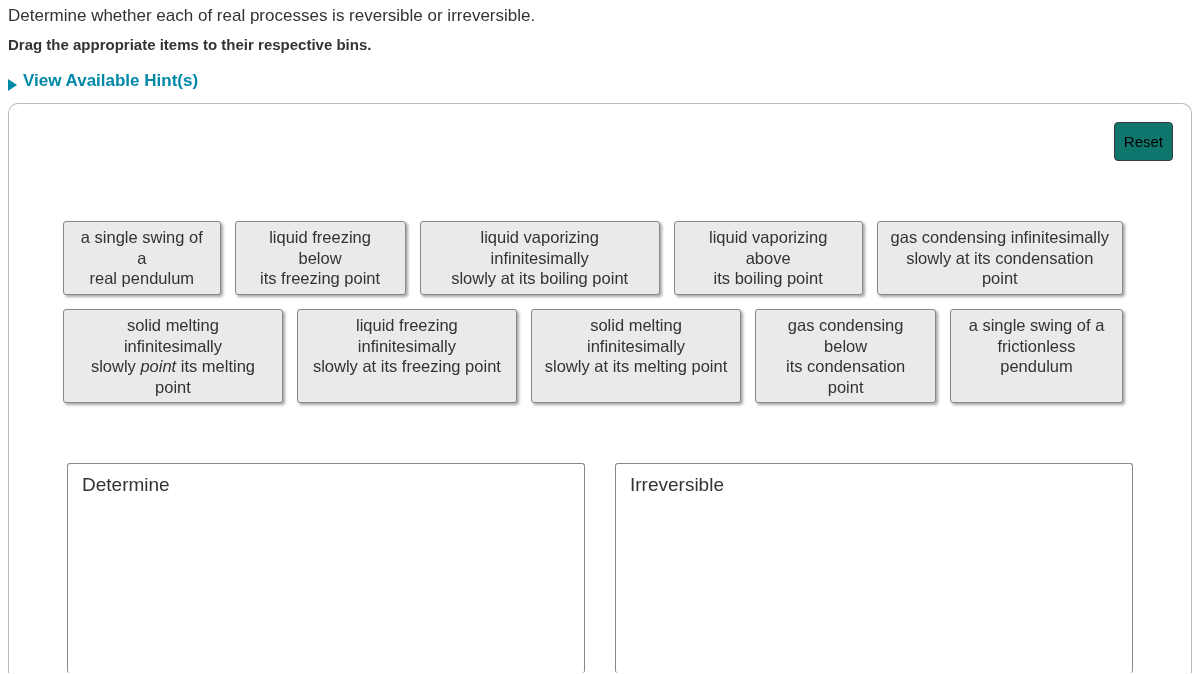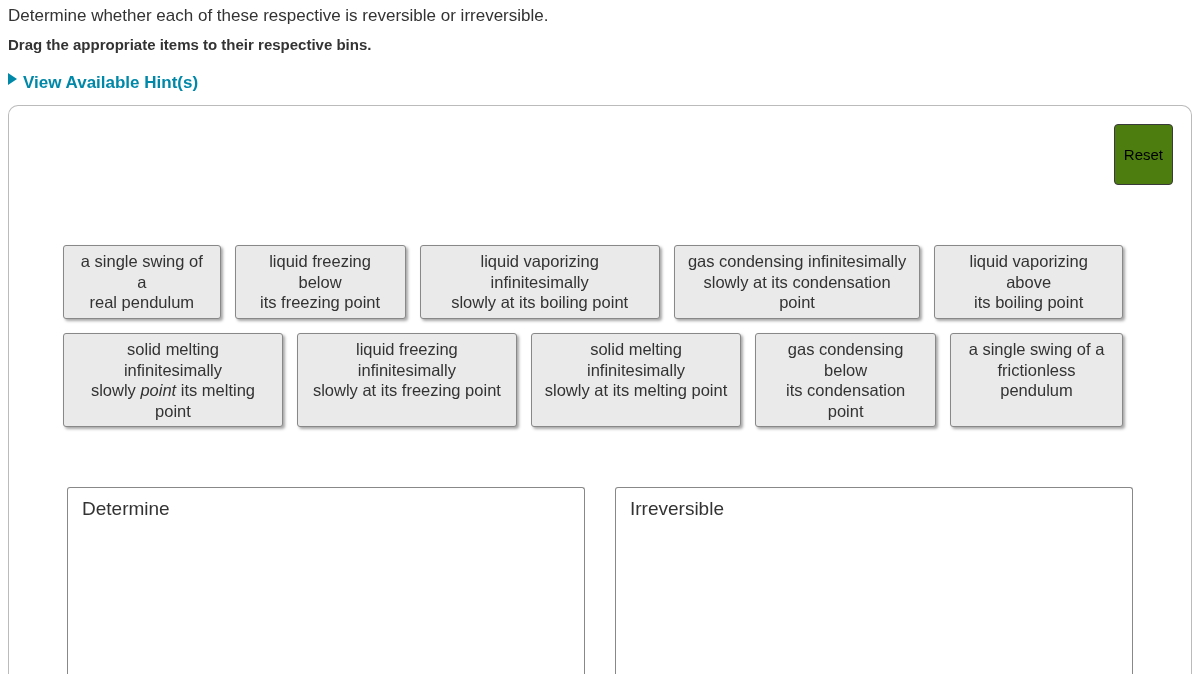--- a/index.html
+++ b/index.html
@@ -12,21 +12,21 @@
     width: 1200px;
   }
   .question-text { font-size: 17px; margin-bottom: 10px; }
   .instruction { font-size: 15px; font-weight: bold; margin-bottom: 18px; }
   .hints-toggle {
     color: #0088a9;
     font-weight: bold;
     font-size: 17px;
     cursor: pointer;
     display: inline-flex;
-    align-items: flex-start;
+    align-items: flex-end;
     gap: 6px;
     margin-bottom: 12px;
   }
   .hints-toggle .tri {
     width: 0; height: 0;
     border-top: 6px solid transparent;
     border-bottom: 6px solid transparent;
     border-left: 9px solid #0088a9;
     display: inline-block;
   }
@@ -39,24 +39,24 @@
     position: relative;
     min-height: 530px;
   }
   .reset-row {
     display: flex;
     justify-content: flex-end;
     gap: 8px;
     margin-bottom: 60px;
   }
   .btn {
-    background: #4d7c0f;
+    background: #0f766e;
     border: 1.5px solid #3a3a3a;
     border-radius: 4px;
-    padding: 21px 9px;
+    padding: 10px 9px;
     font-size: 15px;
     cursor: pointer;
     font-family: inherit;
   }
   .items-area {
     display: flex;
     flex-direction: column;
     align-items: center;
     gap: 14px;
     margin: 0 50px 60px 36px;
@@ -94,40 +94,40 @@
     padding: 10px 14px;
     background: #fff;
   }
   .bin-title { font-size: 19px; }
 </style>
 </head>
 <body>
 
 
 
-<div class="question-text">Determine whether each of these respective is reversible or irreversible.</div>
+<div class="question-text">Determine whether each of real processes is reversible or irreversible.</div>
 <div class="instruction">Drag the appropriate items to their respective bins.</div>
 
 <div class="hints-toggle">
   <span class="tri"></span>
   <span>View Available Hint(s)</span>
 </div>
 
 <div class="activity-box">
   <div class="reset-row">
     <button class="btn">Reset</button>
   </div>
 
   <div class="items-area">
     <div class="item-row">
       <div class="draggable">a single swing of a<br>real pendulum</div>
       <div class="draggable">liquid freezing below<br>its freezing point</div>
       <div class="draggable">liquid vaporizing infinitesimally<br>slowly at its boiling point</div>
+      <div class="draggable">liquid vaporizing above<br>its boiling point</div>
       <div class="draggable">gas condensing infinitesimally<br>slowly at its condensation point</div>
-      <div class="draggable">liquid vaporizing above<br>its boiling point</div>
     </div>
     <div class="item-row">
       <div class="draggable">solid melting infinitesimally<br>slowly <em>point</em> its melting point</div>
       <div class="draggable">liquid freezing infinitesimally<br>slowly at its freezing point</div>
       <div class="draggable">solid melting infinitesimally<br>slowly at its melting point</div>
       <div class="draggable">gas condensing below<br>its condensation point</div>
       <div class="draggable">a single swing of a<br>frictionless pendulum</div>
     </div>
   </div>
 

